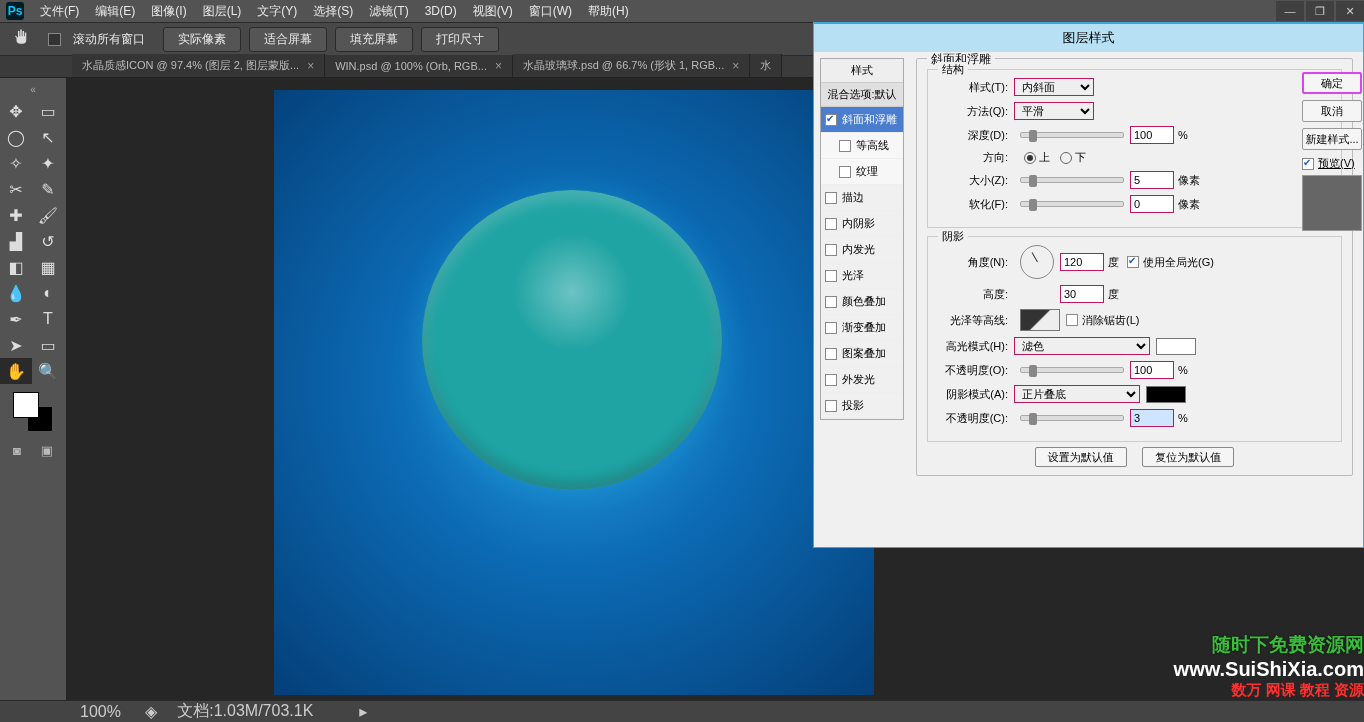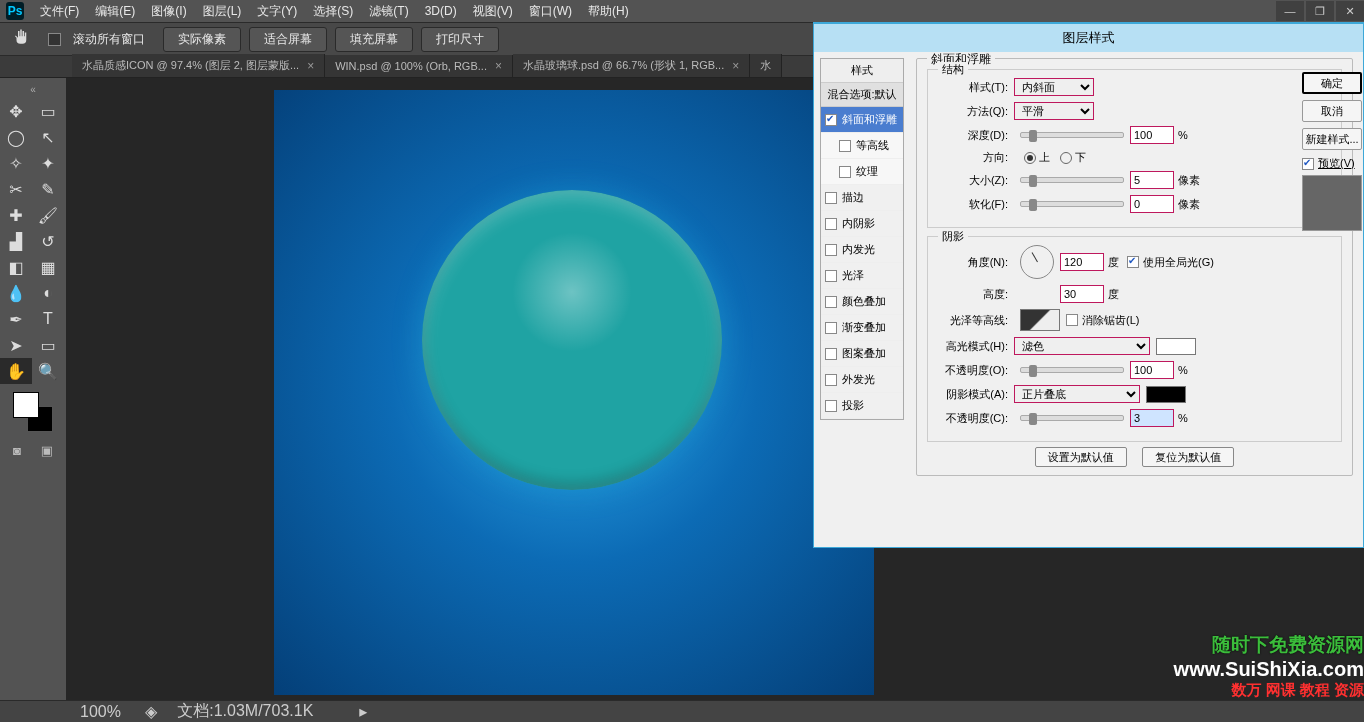--- a/index.html
+++ b/index.html
@@ -82,21 +82,21 @@
 .swatch.black { background: #000; }
 .contour { width: 40px; height: 22px; border: 1px solid #777; background: linear-gradient(135deg, #333 0%, #333 48%, #eee 52%, #eee 100%); margin: 0 6px; }
 .chk3 { width: 12px; height: 12px; border: 1px solid #888; background: #fff; margin-right: 4px; display: inline-block; position: relative; }
 .chk3.checked::after { content: "✔"; position: absolute; left: 0; top: -2px; font-size: 10px; color: #2259c2; }
 .btn-row { text-align: center; margin-top: 4px; }
 .btn { border: 1px solid #888; background: #f5f5f5; padding: 3px 12px; margin: 0 6px; font-size: 11px; cursor: pointer; border-radius: 2px; }
 
 
 .dlg-right { position: absolute; right: -1px; top: 50px; width: 61px; }
 .dlg-side-btn { border: 1px solid #999; background: #f5f5f5; height: 22px; margin-bottom: 6px; display: flex; align-items: center; justify-content: center; font-size: 11px; cursor: pointer; border-radius: 2px; width: 60px; }
-.dlg-side-btn.primary { border: 2px solid #000000; }
+.dlg-side-btn.primary { border: 2px solid #d946ef; }
 .preview-area { border: 1px solid #999; background: #666; width: 60px; height: 56px; margin-top: 4px; }
 .preview-chk { display: flex; align-items: center; margin: 4px 0; font-size: 11px; text-decoration: underline; }
 
 
 .watermark { position: absolute; right: 0; bottom: 22px; text-align: right; }
 .wm1 { color: #3bbd3b; font-size: 19px; font-weight: bold; text-shadow: 0 0 2px #000; }
 .wm2 { color: #fff; font-size: 20px; font-weight: bold; }
 .wm3 { color: #ff3030; font-size: 15px; font-weight: bold; }
 
 svg { width: 18px; height: 18px; }

